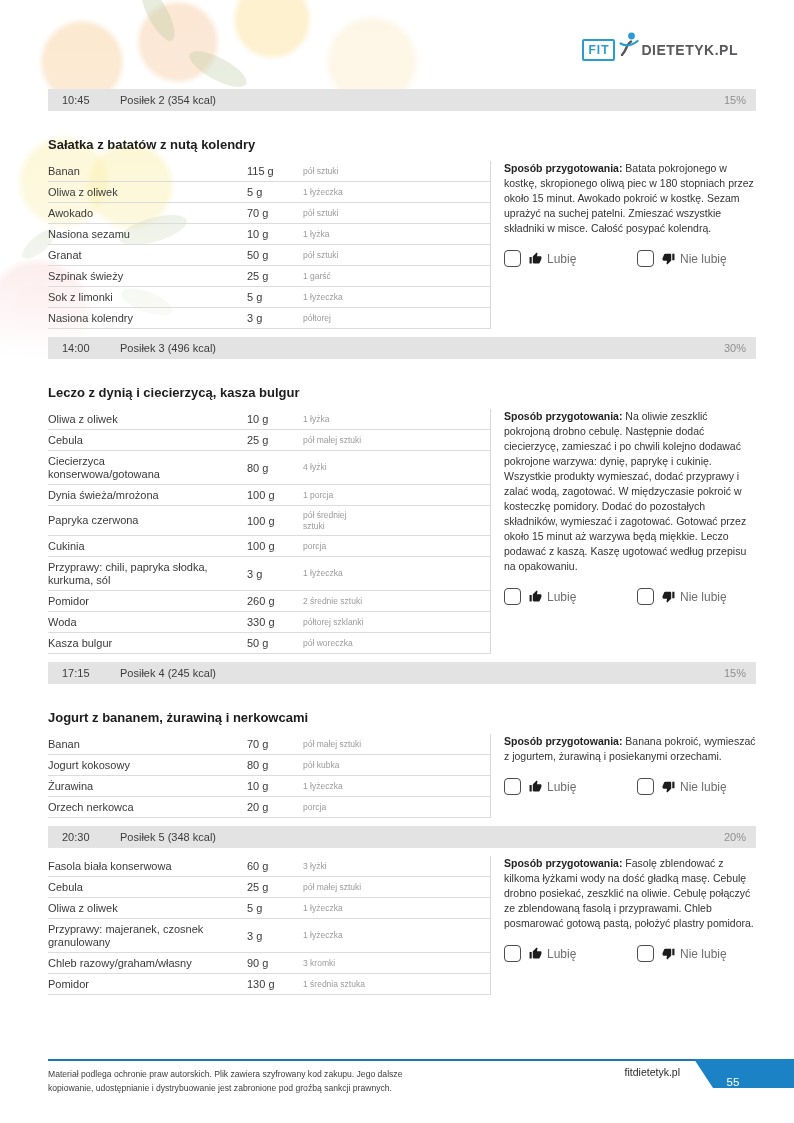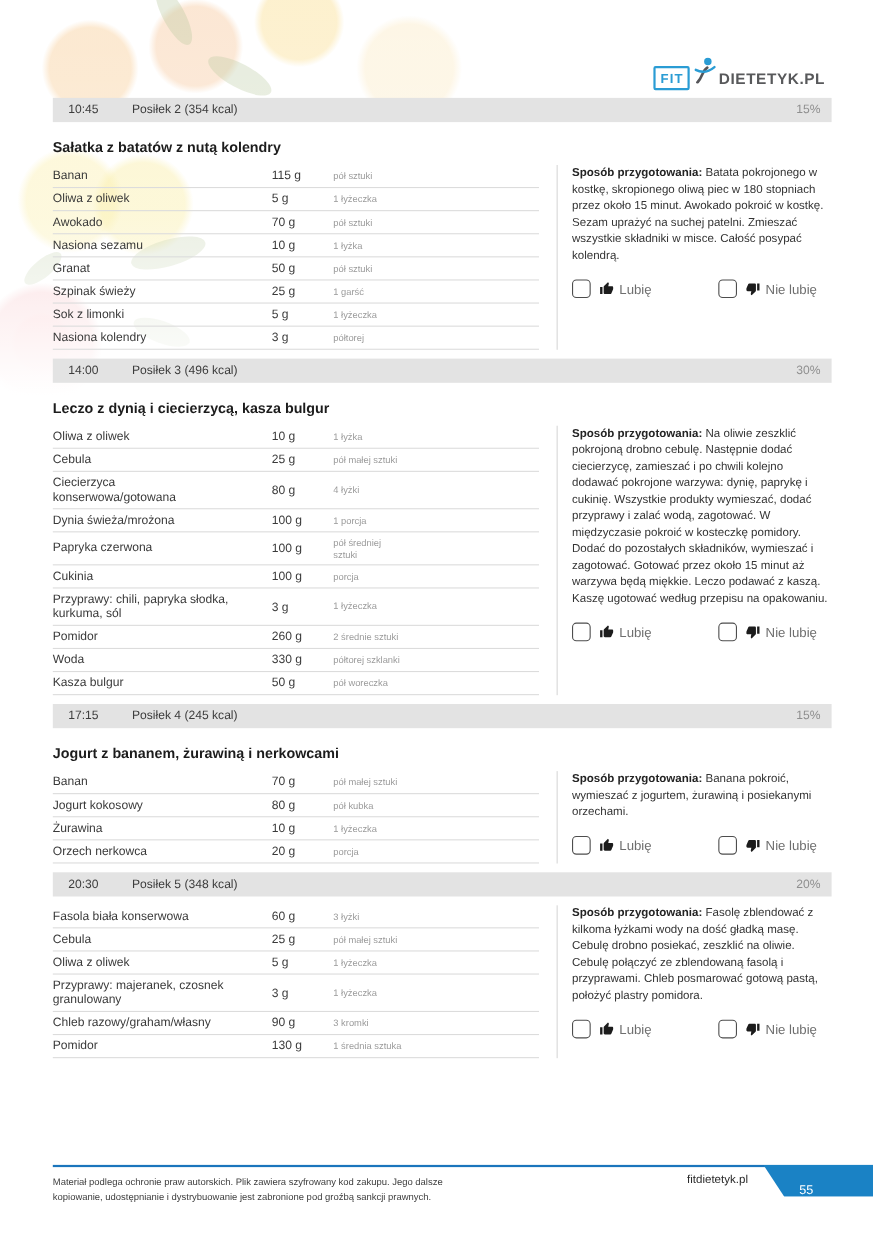--- a/index.html
+++ b/index.html
@@ -24,45 +24,45 @@
   }
   .leaf { position:absolute; background:rgba(118,150,68,.32); border-radius:50%; }
   .leaf1 { width:60px; height:20px; left:128px; top:4px;   transform:rotate(62deg); }
   .leaf2 { width:64px; height:22px; left:186px; top:58px;  transform:rotate(28deg); }
   .leaf3 { width:70px; height:24px; left:118px; top:218px; transform:rotate(-16deg); }
   .leaf4 { width:42px; height:16px; left:18px;  top:236px; transform:rotate(-40deg); }
   .leaf5 { width:54px; height:20px; left:120px; top:292px; transform:rotate(20deg); }
   .bg-fade { position:absolute; inset:0; background:linear-gradient(180deg, rgba(255,255,255,.45) 0%, rgba(255,255,255,.55) 55%, #ffffff 100%); }
 
   
-  .logo { position:absolute; top:36px; right:44px; display:flex; align-items:center; z-index:2;margin-top:20px; }
+  .logo { position:absolute; top:36px; right:56px; display:flex; align-items:center; z-index:2; }
   .logo-fit { border:2px solid #2a9cd4; color:#2a9cd4; font-weight:bold; font-size:12px;
               letter-spacing:1px; padding:2px 4px; border-radius:2px; }
   .logo-man { margin:0 2px 0 4px; position:relative; top:-4px; }
   .logo-rest { color:#58595b; font-weight:bold; font-size:14px; letter-spacing:.5px; }
 
   
   .content { position:absolute; top:0; left:48px; width:708px; z-index:1; }
   .spacer-top { height:89px; }
 
   .meal-bar { height:22px; background:#e3e3e3; display:flex; align-items:center;
               font-size:11px; color:#3c3c3c; }
   .meal-time { margin-left:14px; width:58px; }
   .meal-pct { margin-left:auto; margin-right:10px; color:#8f8f8f; }
 
-  .meal-title { font-size:13px; font-weight:bold; color:#1c1c1c; margin-top:14px; line-height:17px; }
+  .meal-title { font-size:13px; font-weight:bold; color:#1c1c1c; margin-top:25px; line-height:17px; }
 
   .meal-content { display:flex; margin-top:8px; align-items:stretch; }
   .ing-table { width:442px; }
   .ing-row { display:flex; align-items:center; border-bottom:1px solid #dcdcdc; padding:3.5px 0; }
   .ing-name { flex:1; font-size:11px; line-height:13px; color:#3a3a3a; padding-right:8px; white-space:pre-line; }
   .ing-amount { width:56px; font-size:11px; color:#3a3a3a; }
   .ing-portion { width:187px; font-size:8.5px; color:#9b9b9b; line-height:11px; white-space:pre-line; }
 
-  .prep-col { flex:1; border-left:1px solid #d8d8d8; margin-left:16px; padding-left:13px; padding-bottom:6px; }
+  .prep-col { flex:1; border-left:1px solid #d8d8d8; margin-left:0; padding-left:13px; padding-bottom:6px; }
   .prep { font-size:10.5px; line-height:15px; color:#343434; }
   .prep b { color:#242424; }
 
   .likes { display:flex; margin-top:14px; align-items:center; }
   .like-group { display:flex; align-items:center; width:113px; cursor:pointer; }
   .like-group:last-child { width:auto;padding-left:20px; }
   .checkbox { width:17px; height:17px; border:1.5px solid #4d4d4d; border-radius:4px;
               background:#fff; display:inline-block; margin-right:8px; flex:none; }
   .thumb { display:inline-flex; margin-right:5px; flex:none; }
   .like-label { font-size:12px; color:#6e6e6e; white-space:nowrap; }

